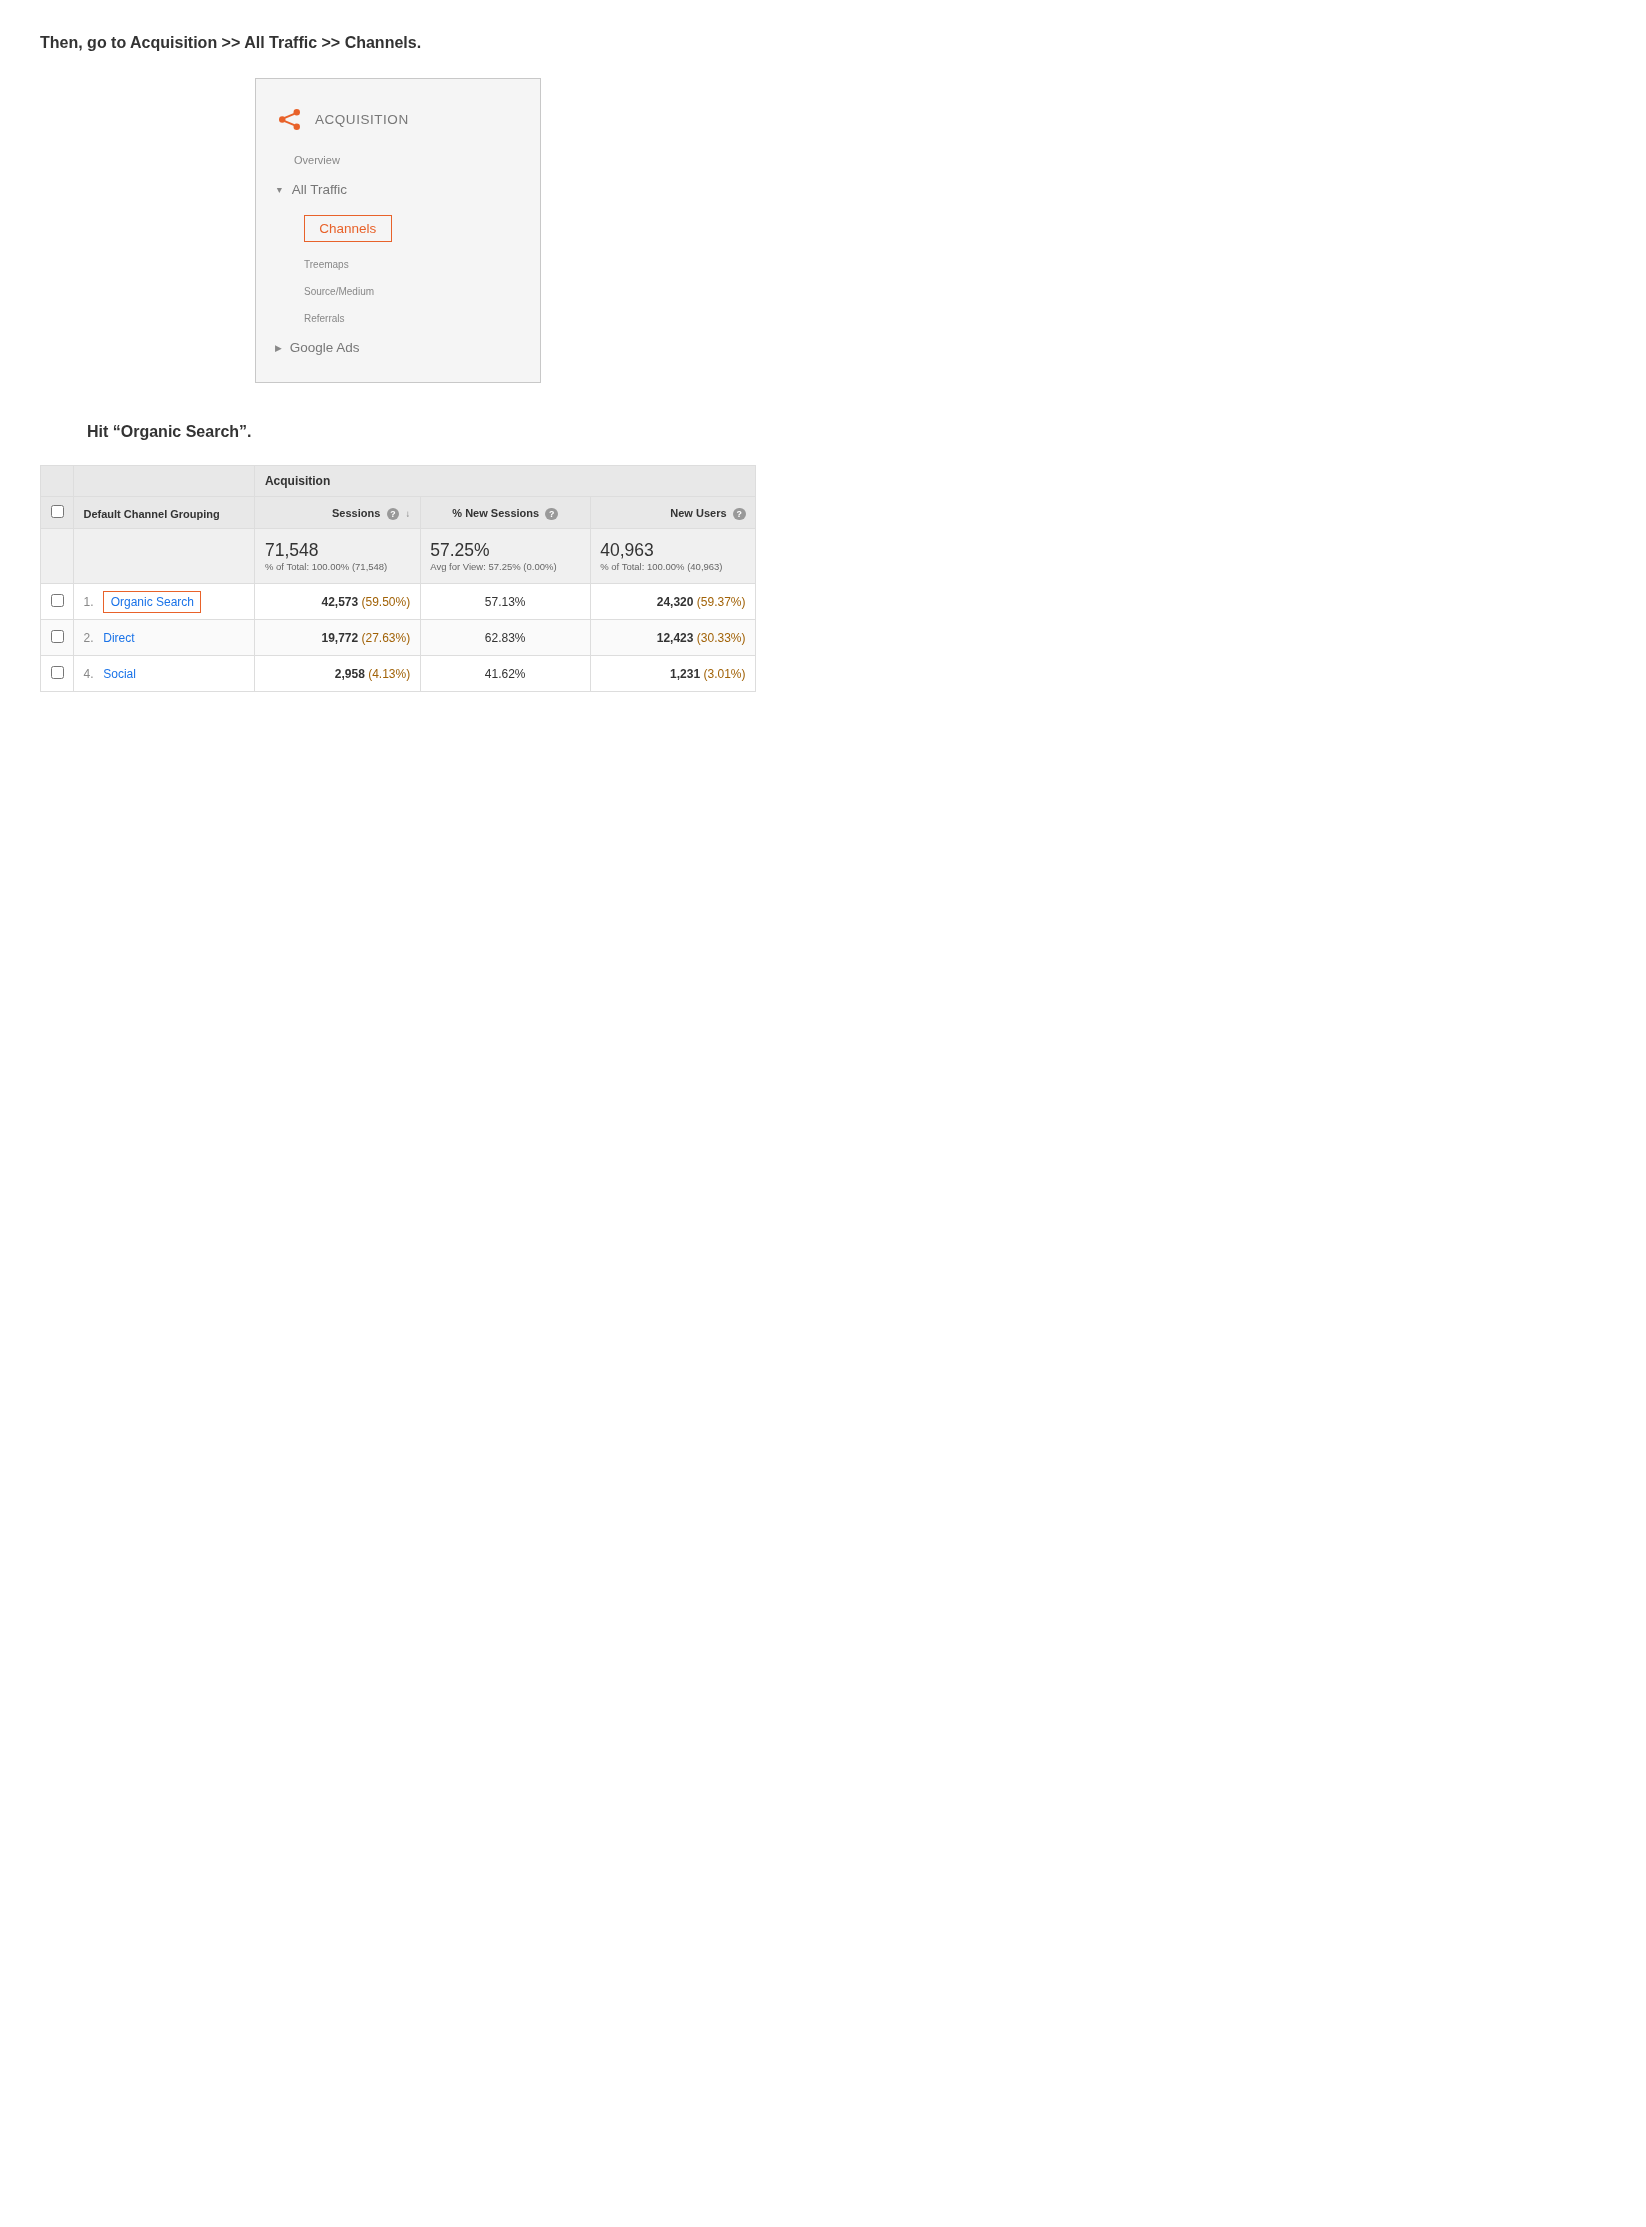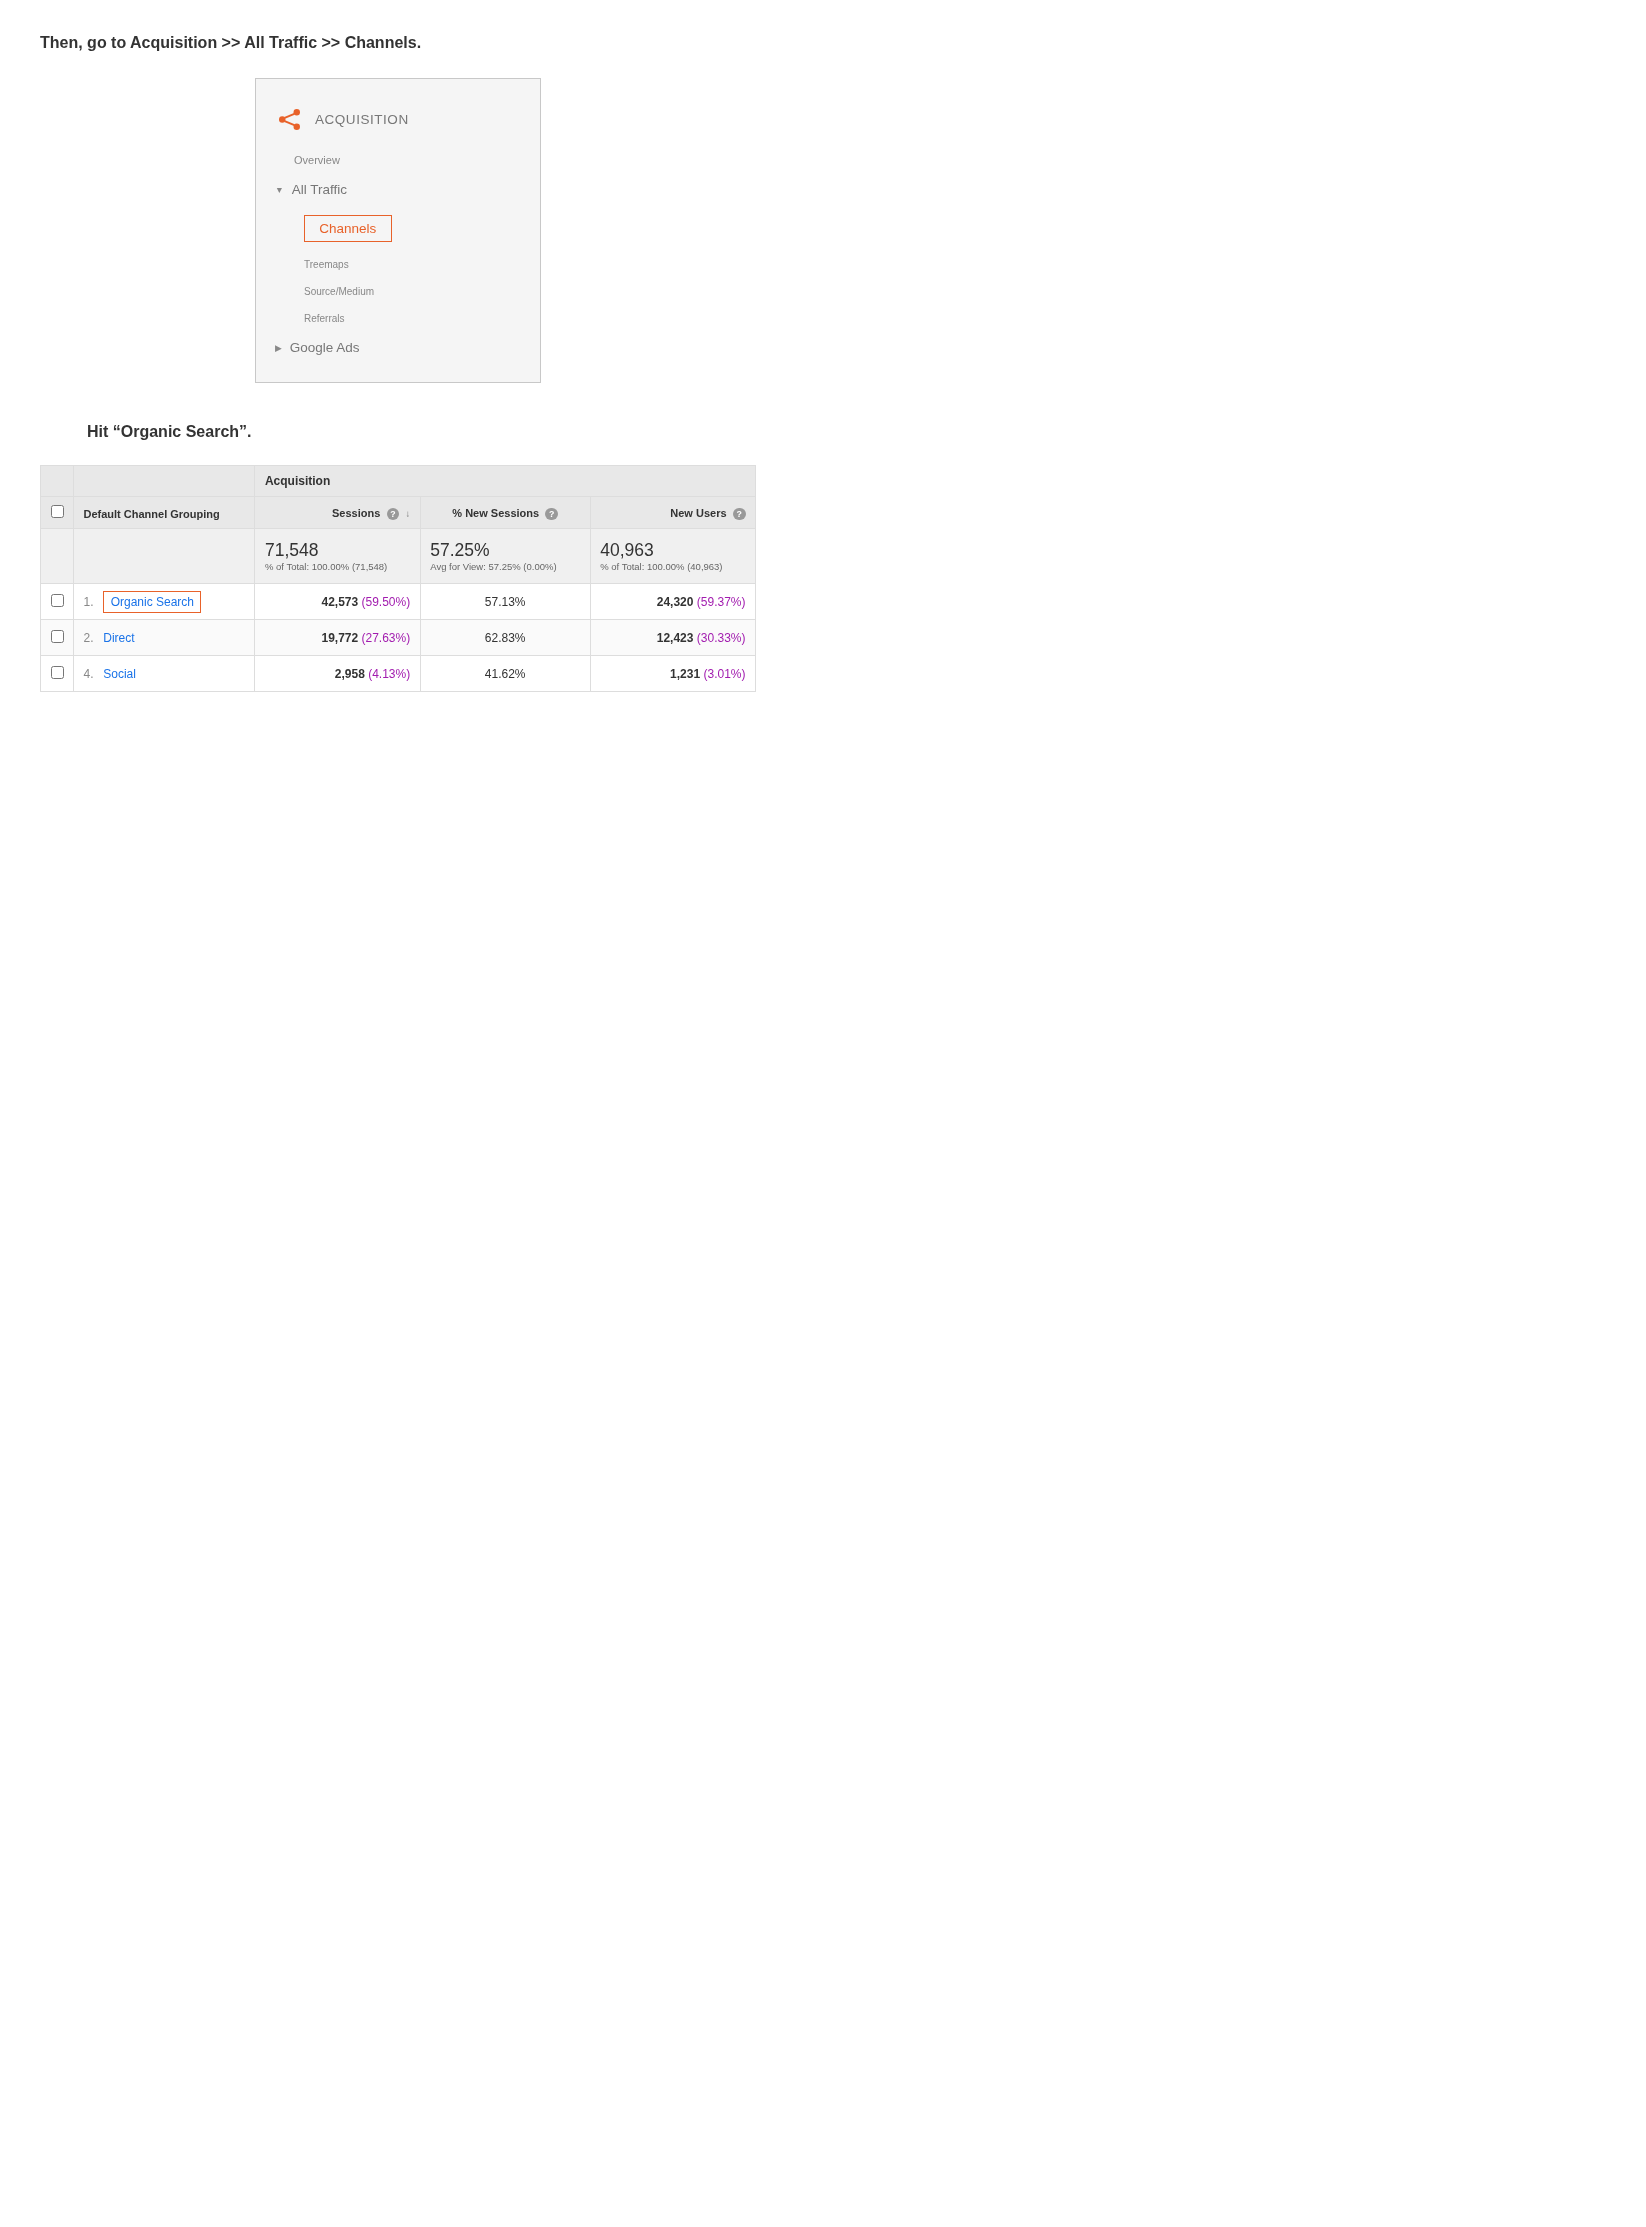--- a/index.html
+++ b/index.html
@@ -181,21 +181,21 @@
     .data-row:nth-child(even) td {
       background: #fafafa;
     }
 
     .value-main {
       font-weight: bold;
     }
 
     .value-pct {
       font-weight: normal;
-      color: #a21caf;
+      color: #a16207;
     }
 
     .numeric-cell {
       text-align: right;
     }
 
     .center-cell {
       text-align: center;
     }
 

